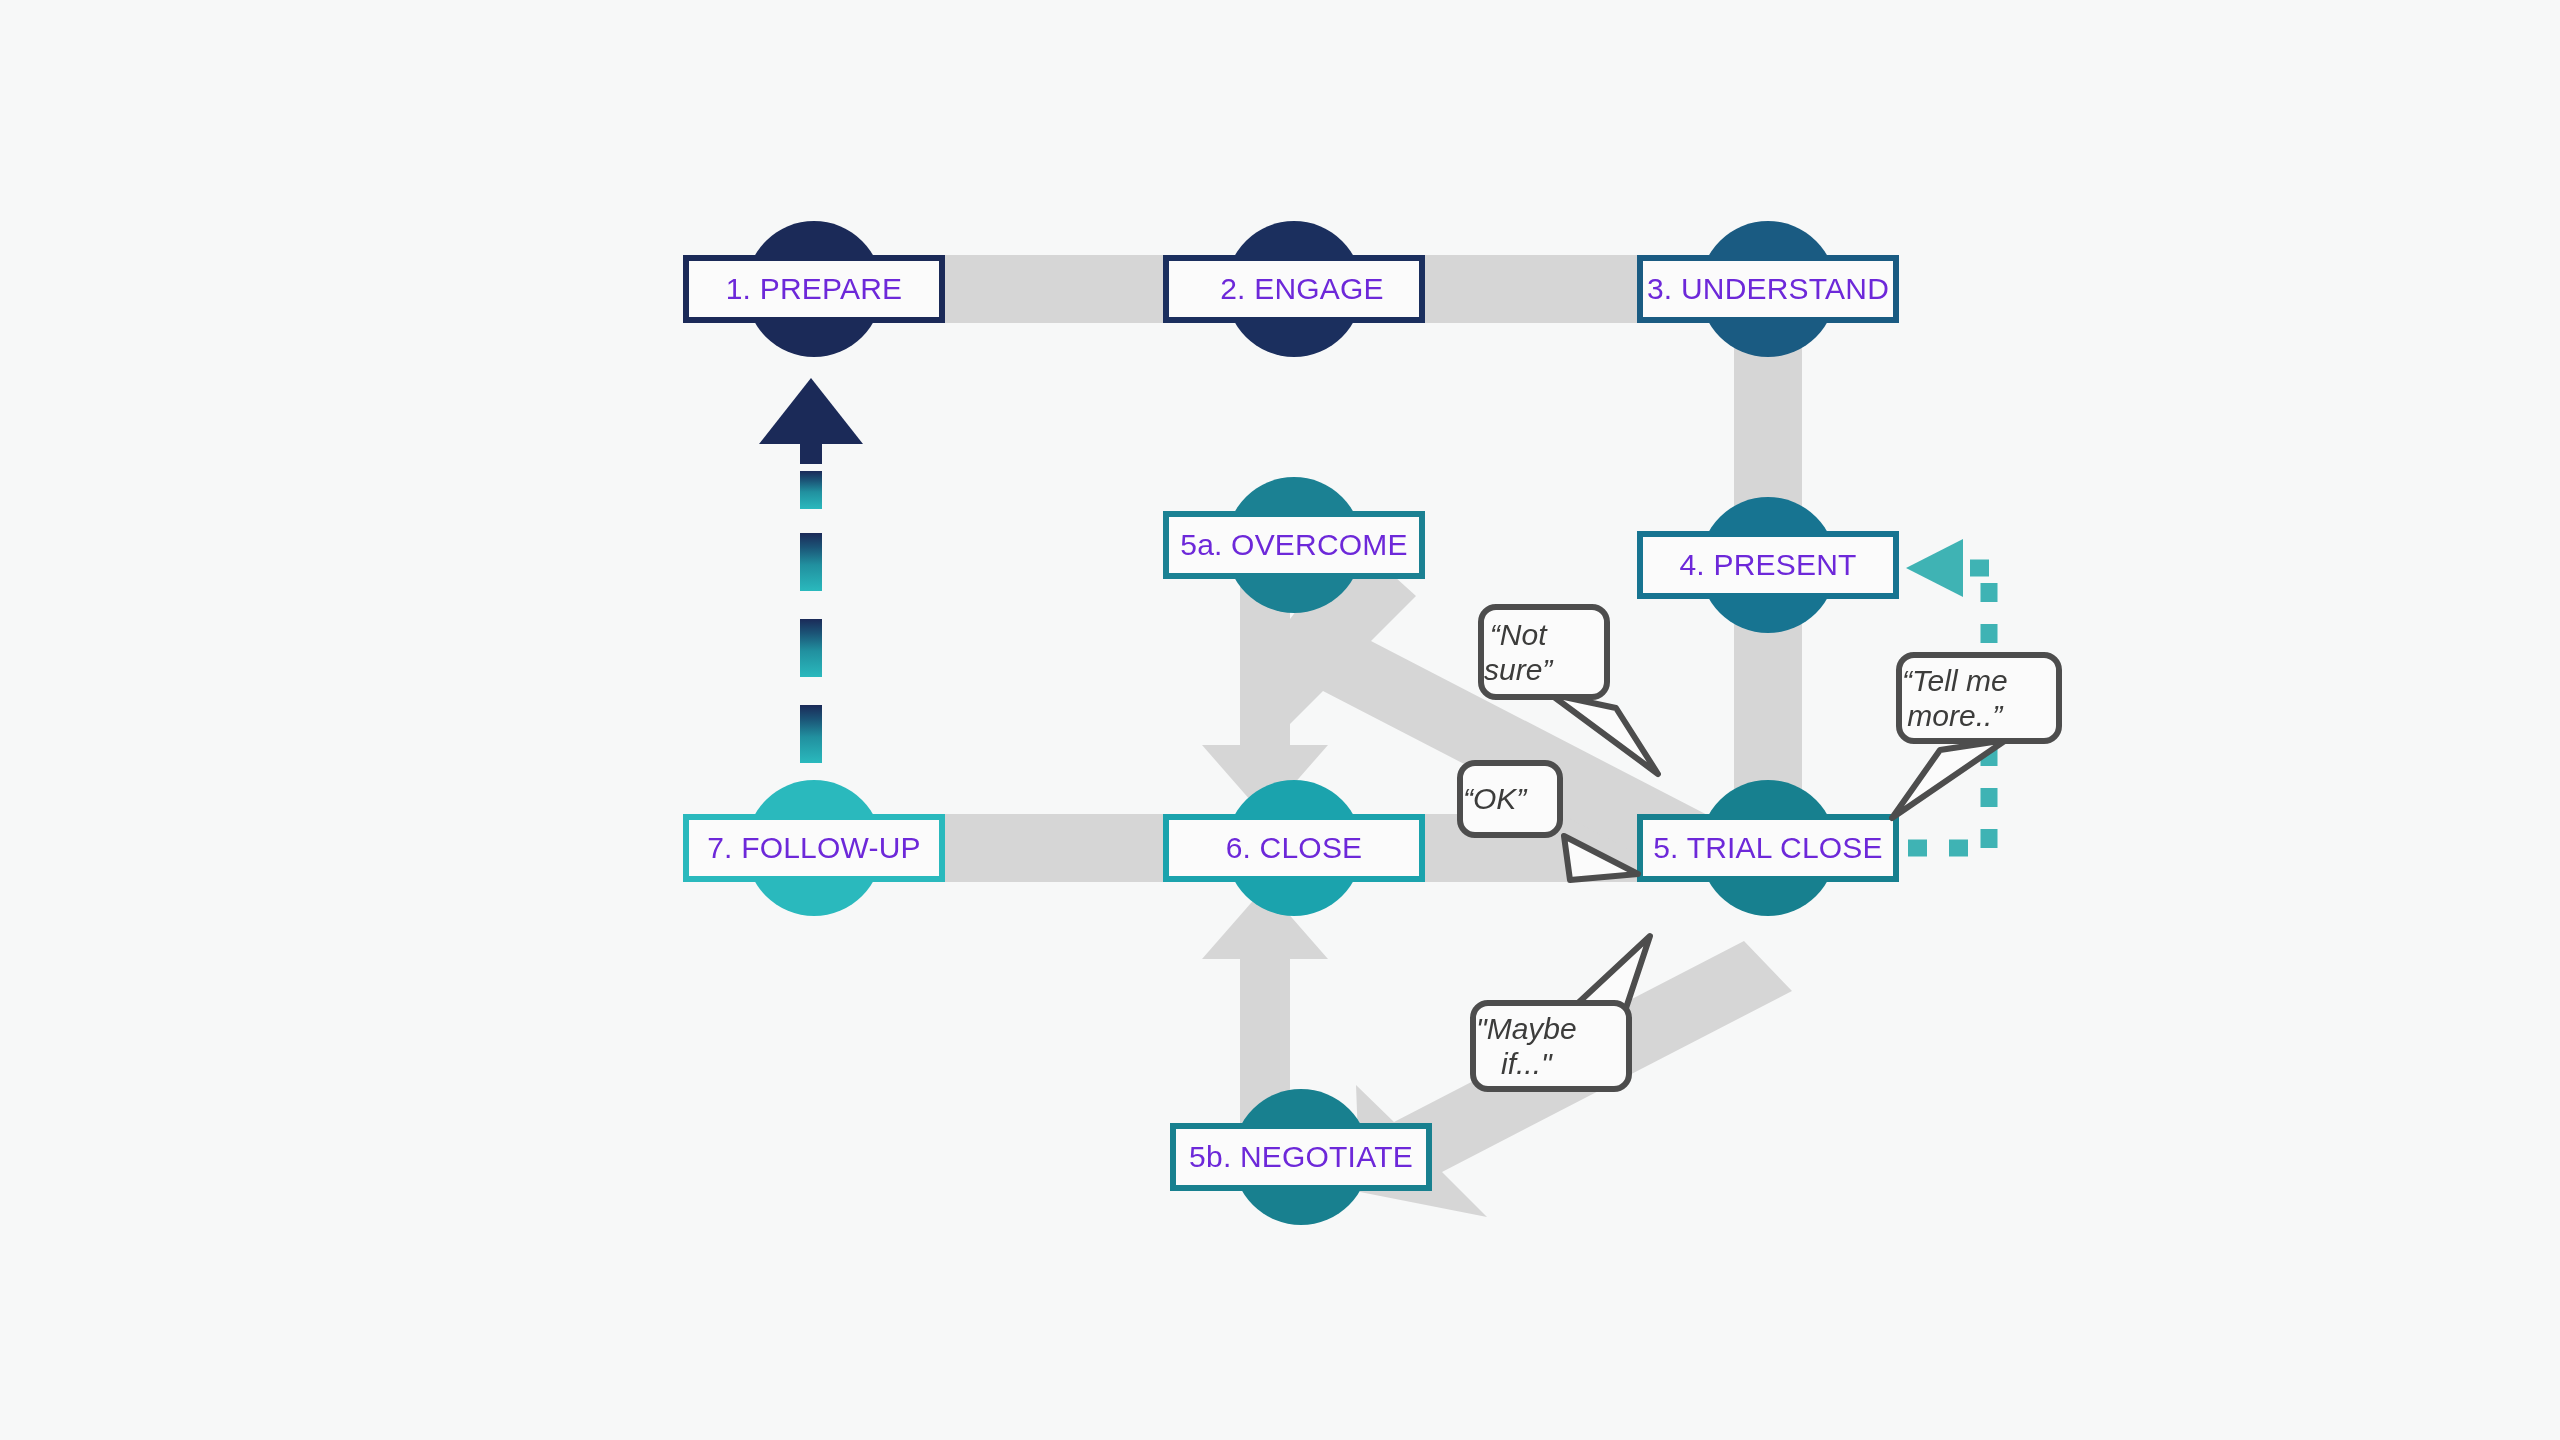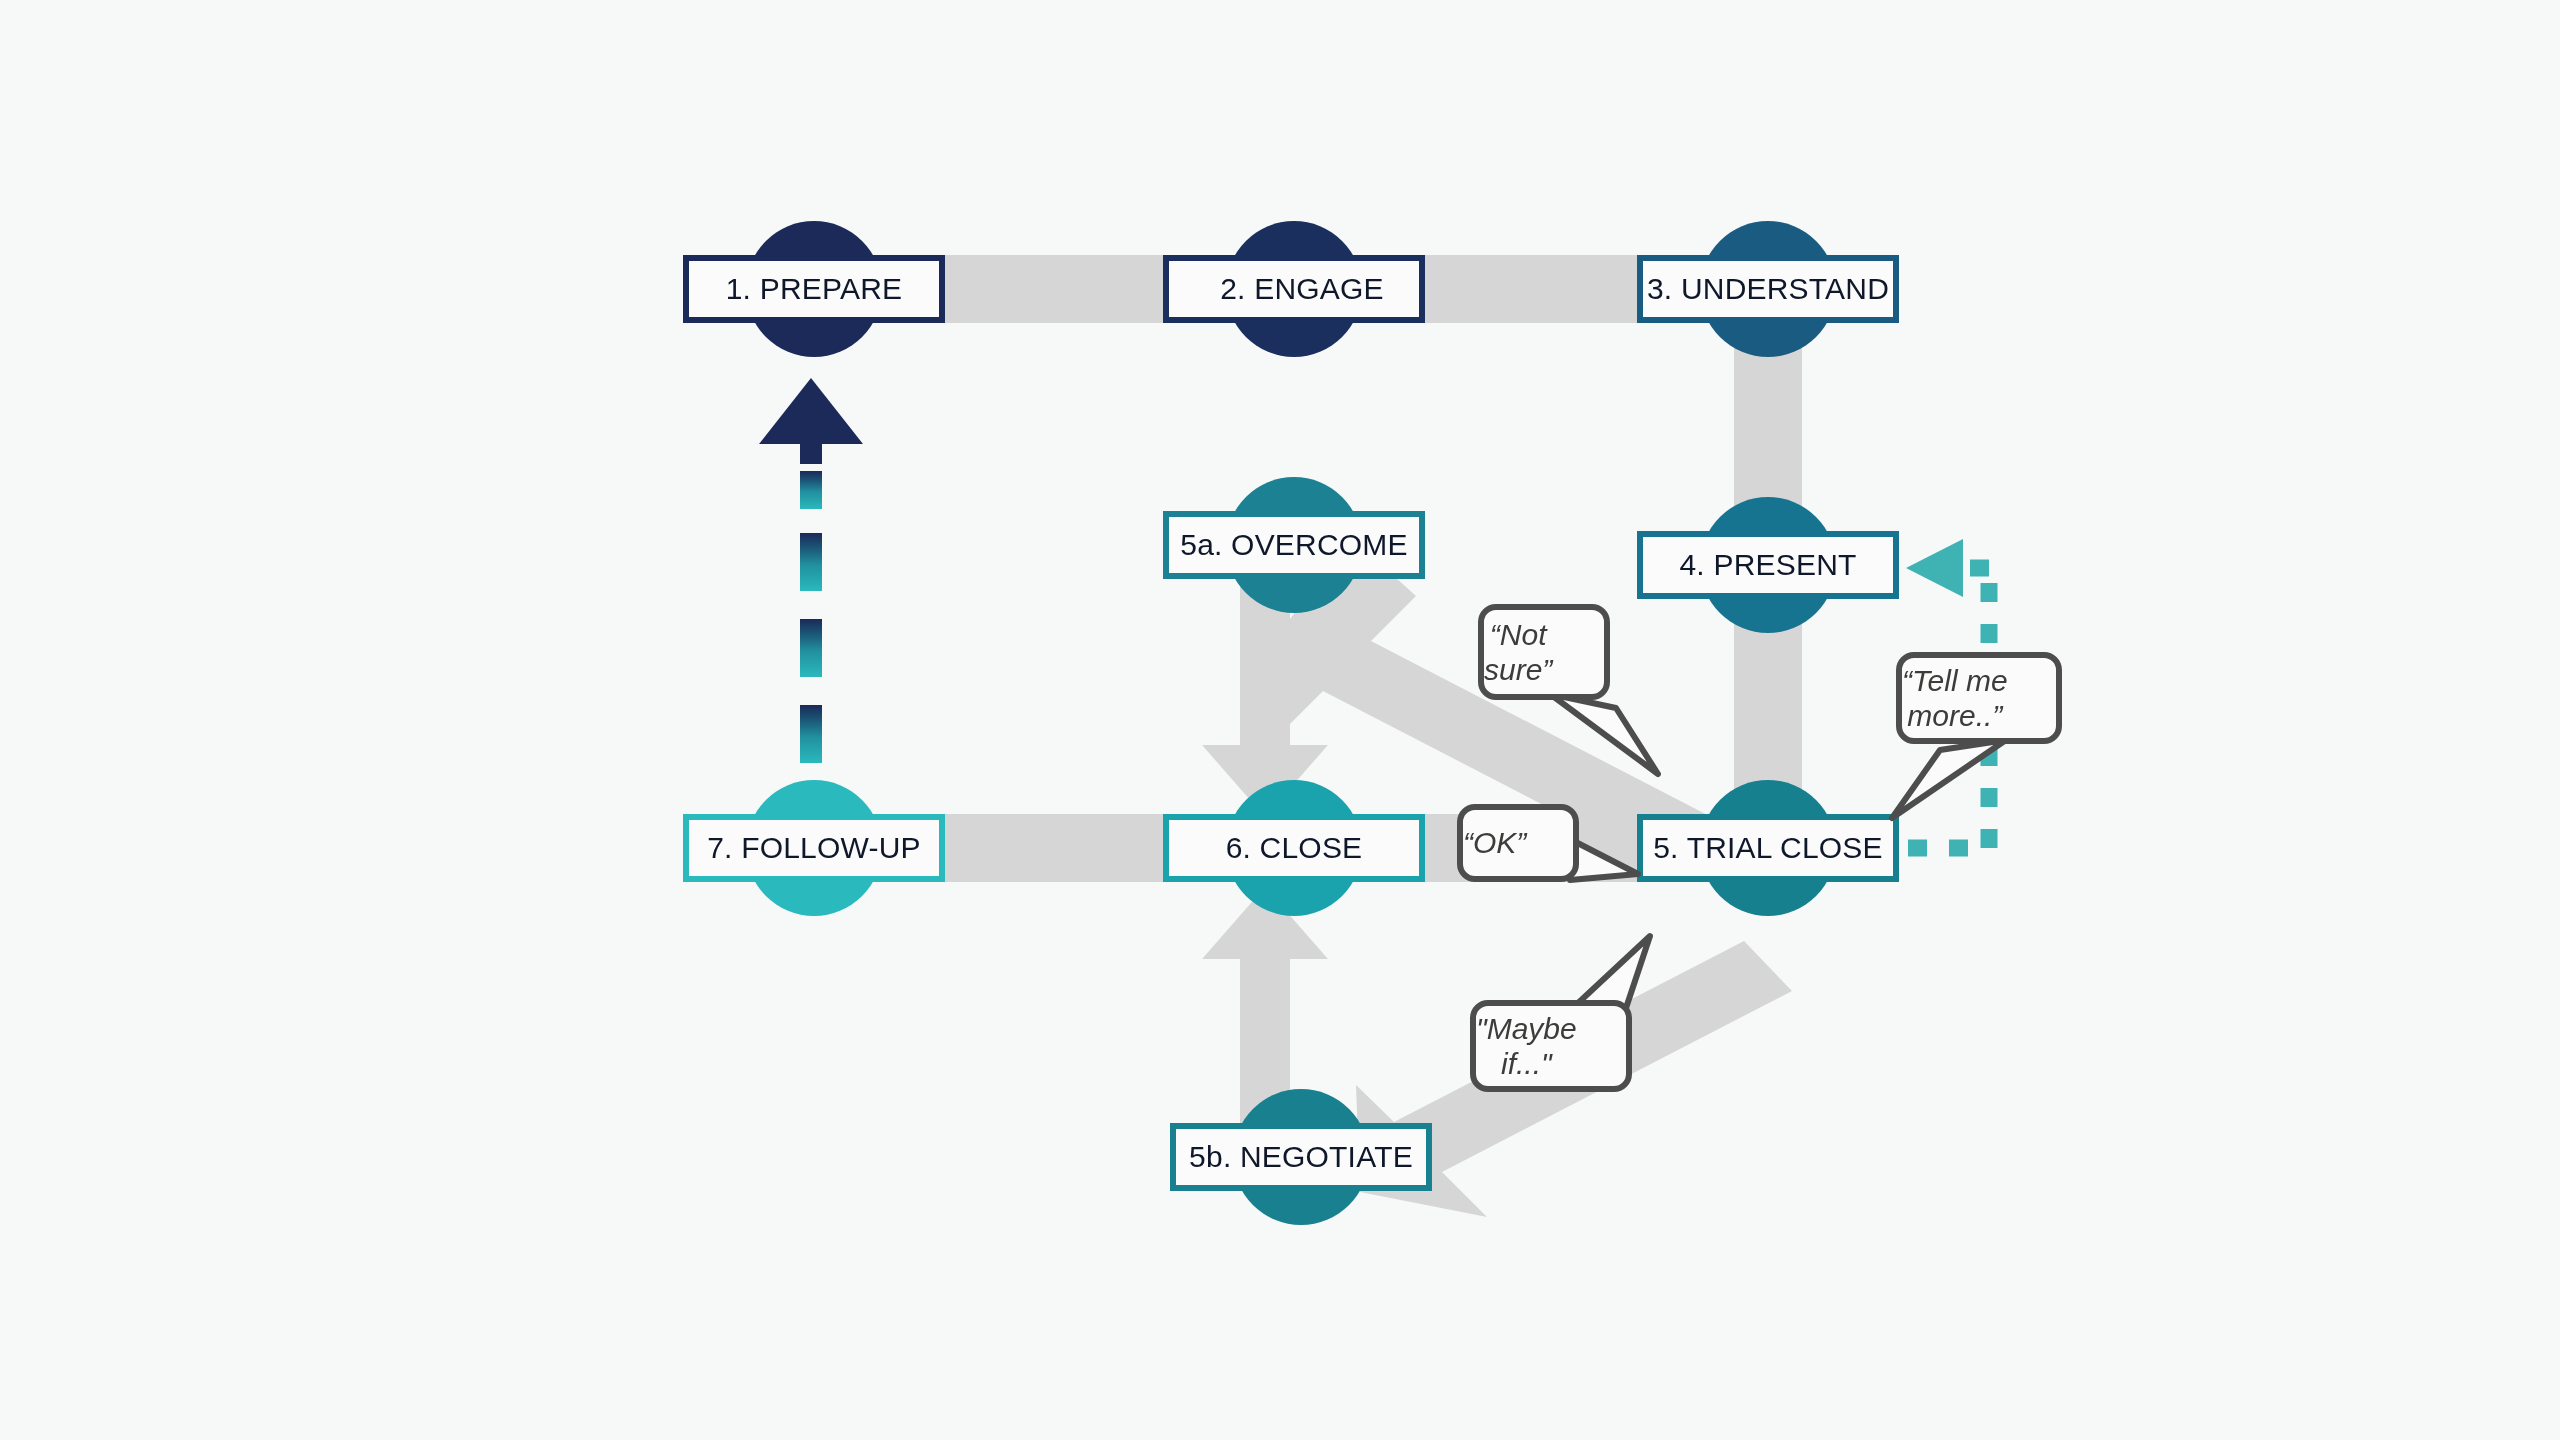--- a/index.html
+++ b/index.html
@@ -50,21 +50,21 @@
     box-sizing: border-box;
     background: #fbfbfb;
     border-style: solid;
     border-width: 6px;
     display: flex;
     align-items: center;
     justify-content: center;
   }
   .node .plate span {
     font-size: 30px;
-    color: #0f172a;
+    color: #6d28d9;
     letter-spacing: 0.2px;
     white-space: nowrap;
     line-height: 1;
   }
   
   .bubble {
     position: absolute;
     box-sizing: border-box;
     background: #fbfbfb;
     border: 6px solid #4d4d4d;
@@ -218,21 +218,21 @@
   <svg class="bubble-tail" style="left:1880px; top:734px;" width="140" height="120" viewBox="0 0 140 120">
     <polygon points="126,6 12,84 60,16" fill="#fbfbfb" stroke="#4d4d4d" stroke-width="6" stroke-linejoin="round"></polygon>
   </svg>
   <div class="bubble" style="left:1896px; top:652px; width:166px; height:92px;">
     <span>“Tell me<br>more..”</span>
   </div>
 
   <svg class="bubble-tail" style="left:1560px; top:830px;" width="100" height="80" viewBox="0 0 100 80">
     <polygon points="4,6 78,44 10,50" fill="#fbfbfb" stroke="#4d4d4d" stroke-width="6" stroke-linejoin="round"></polygon>
   </svg>
-  <div class="bubble" style="left:1457px; top:804px; width:122px; height:78px;">
+  <div class="bubble" style="left:1457px; top:760px; width:106px; height:78px;">
     <span>“OK”</span>
   </div>
 
   <svg class="bubble-tail" style="left:1540px; top:930px;" width="140" height="110" viewBox="0 0 140 110">
     <polygon points="110,6 22,88 84,84" fill="#fbfbfb" stroke="#4d4d4d" stroke-width="6" stroke-linejoin="round"></polygon>
   </svg>
   <div class="bubble" style="left:1470px; top:1000px; width:162px; height:92px;">
     <span>"Maybe<br>if..."</span>
   </div>
 

